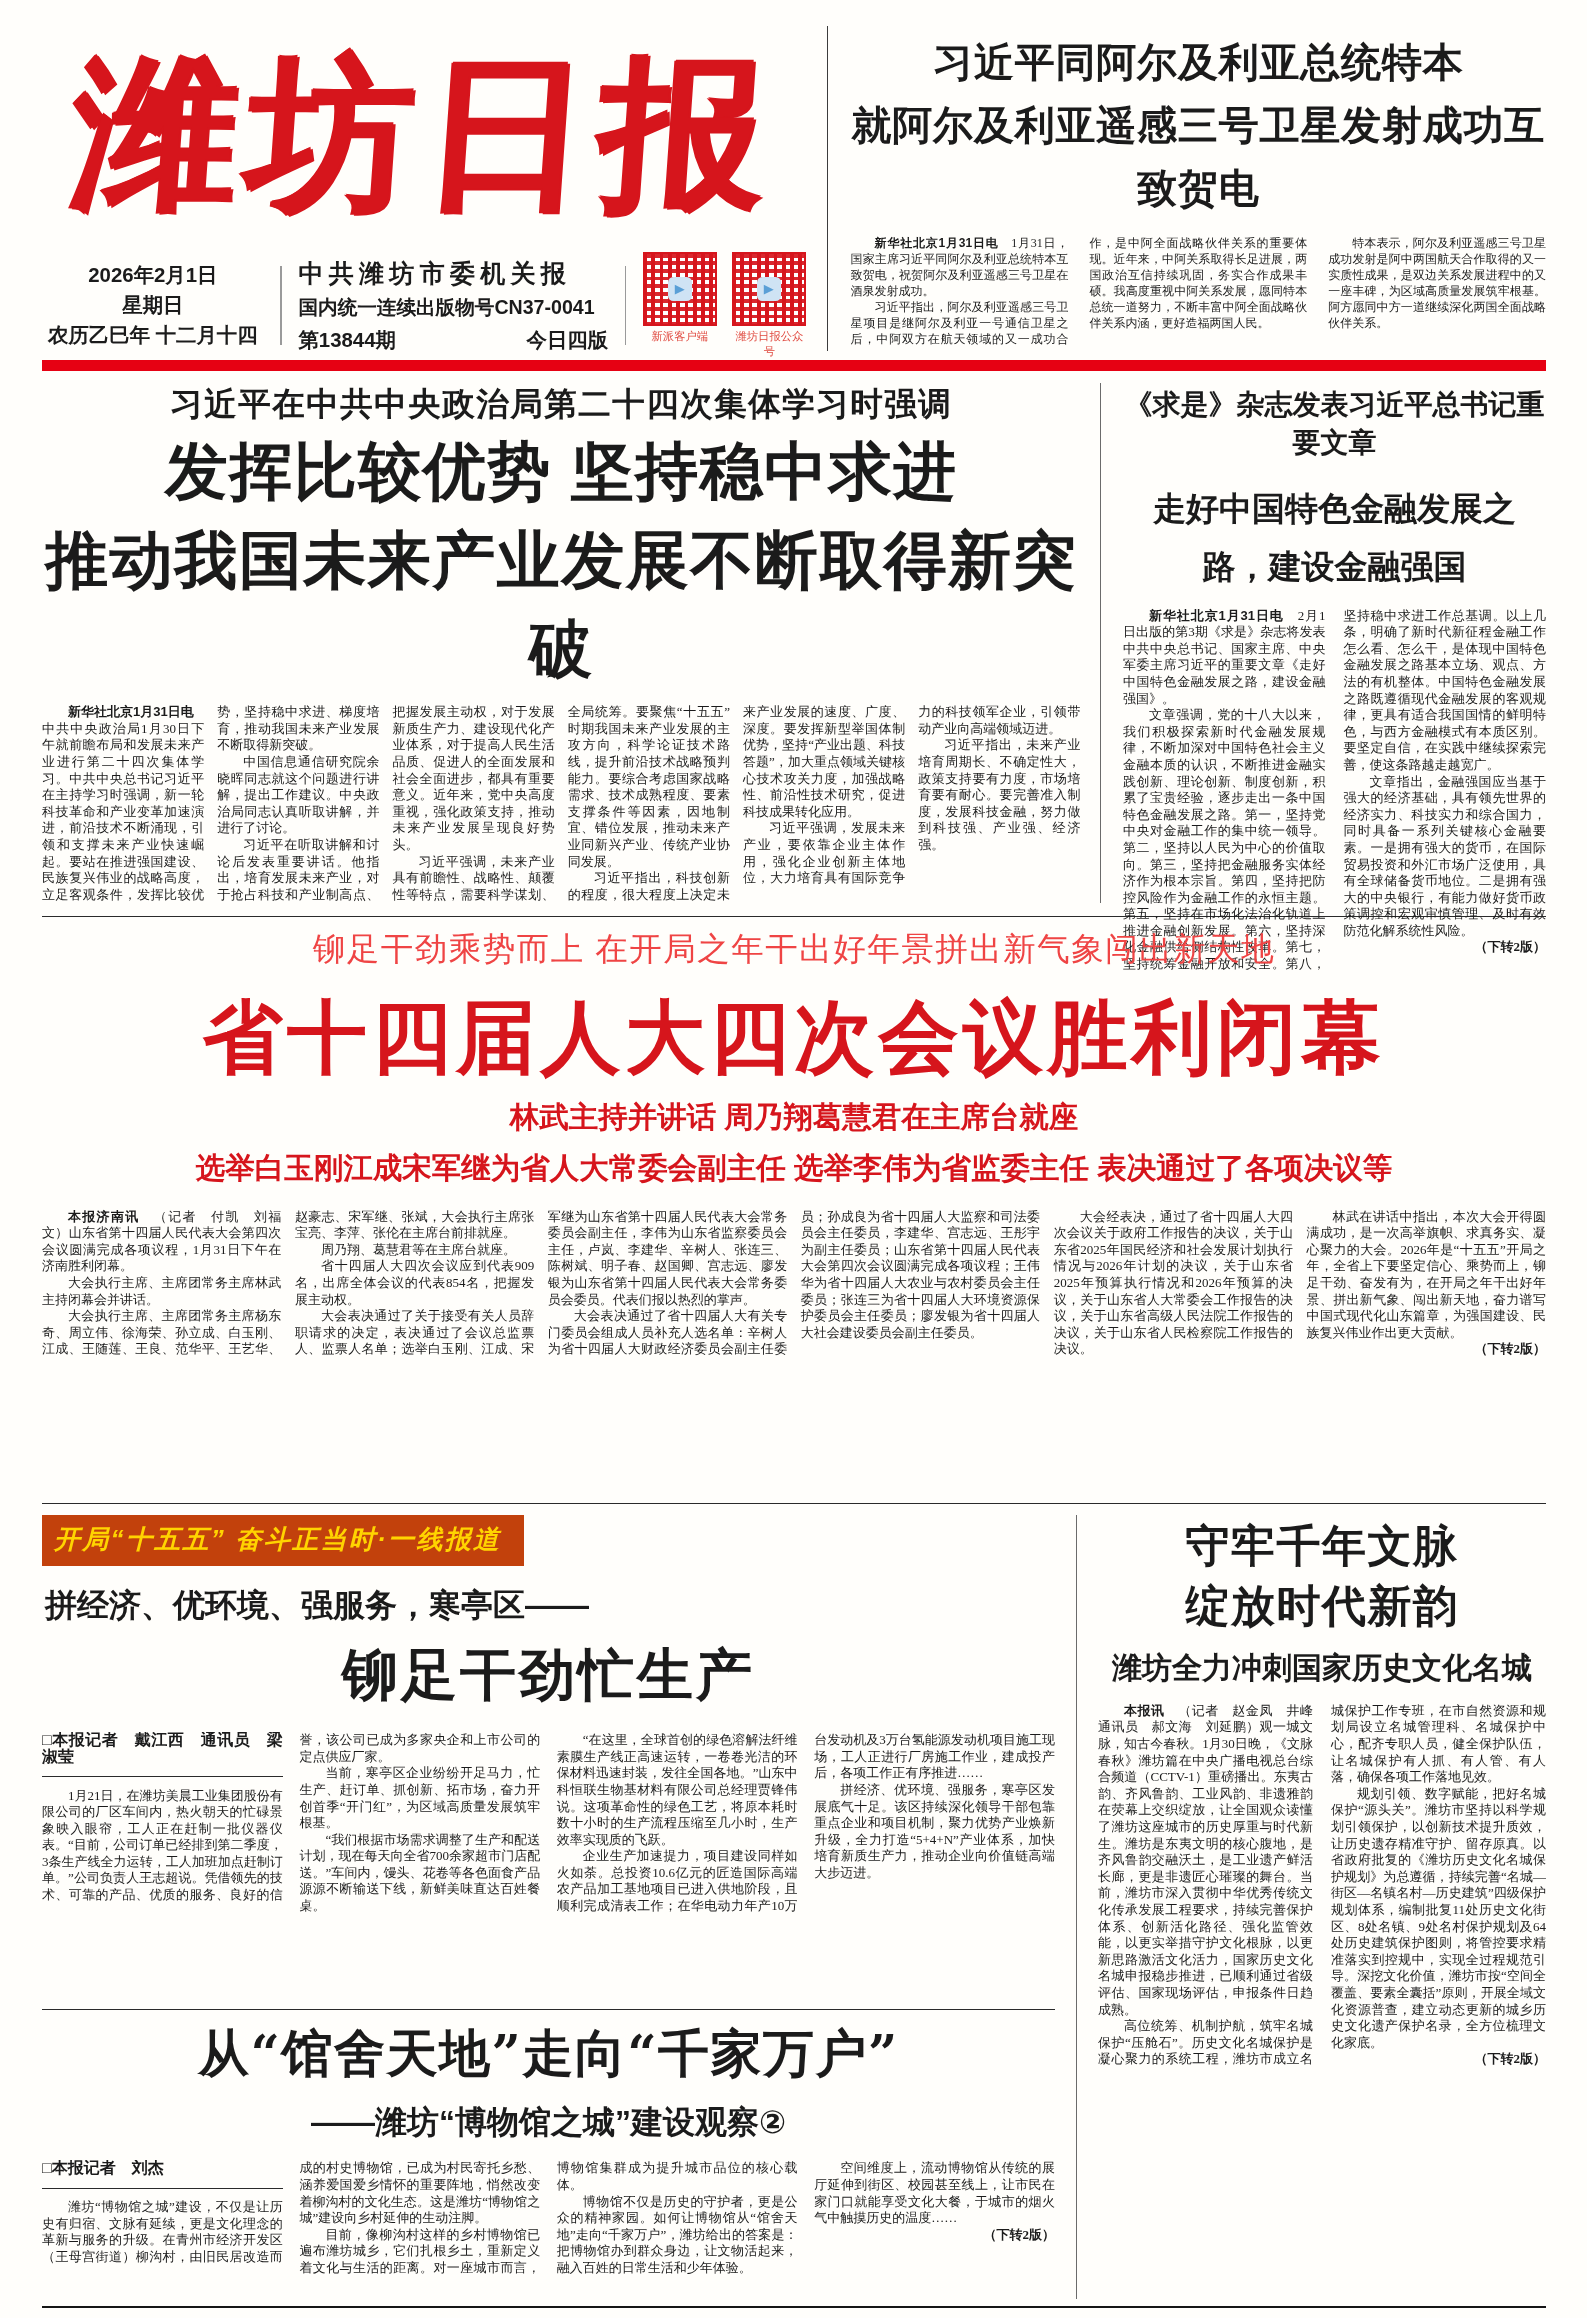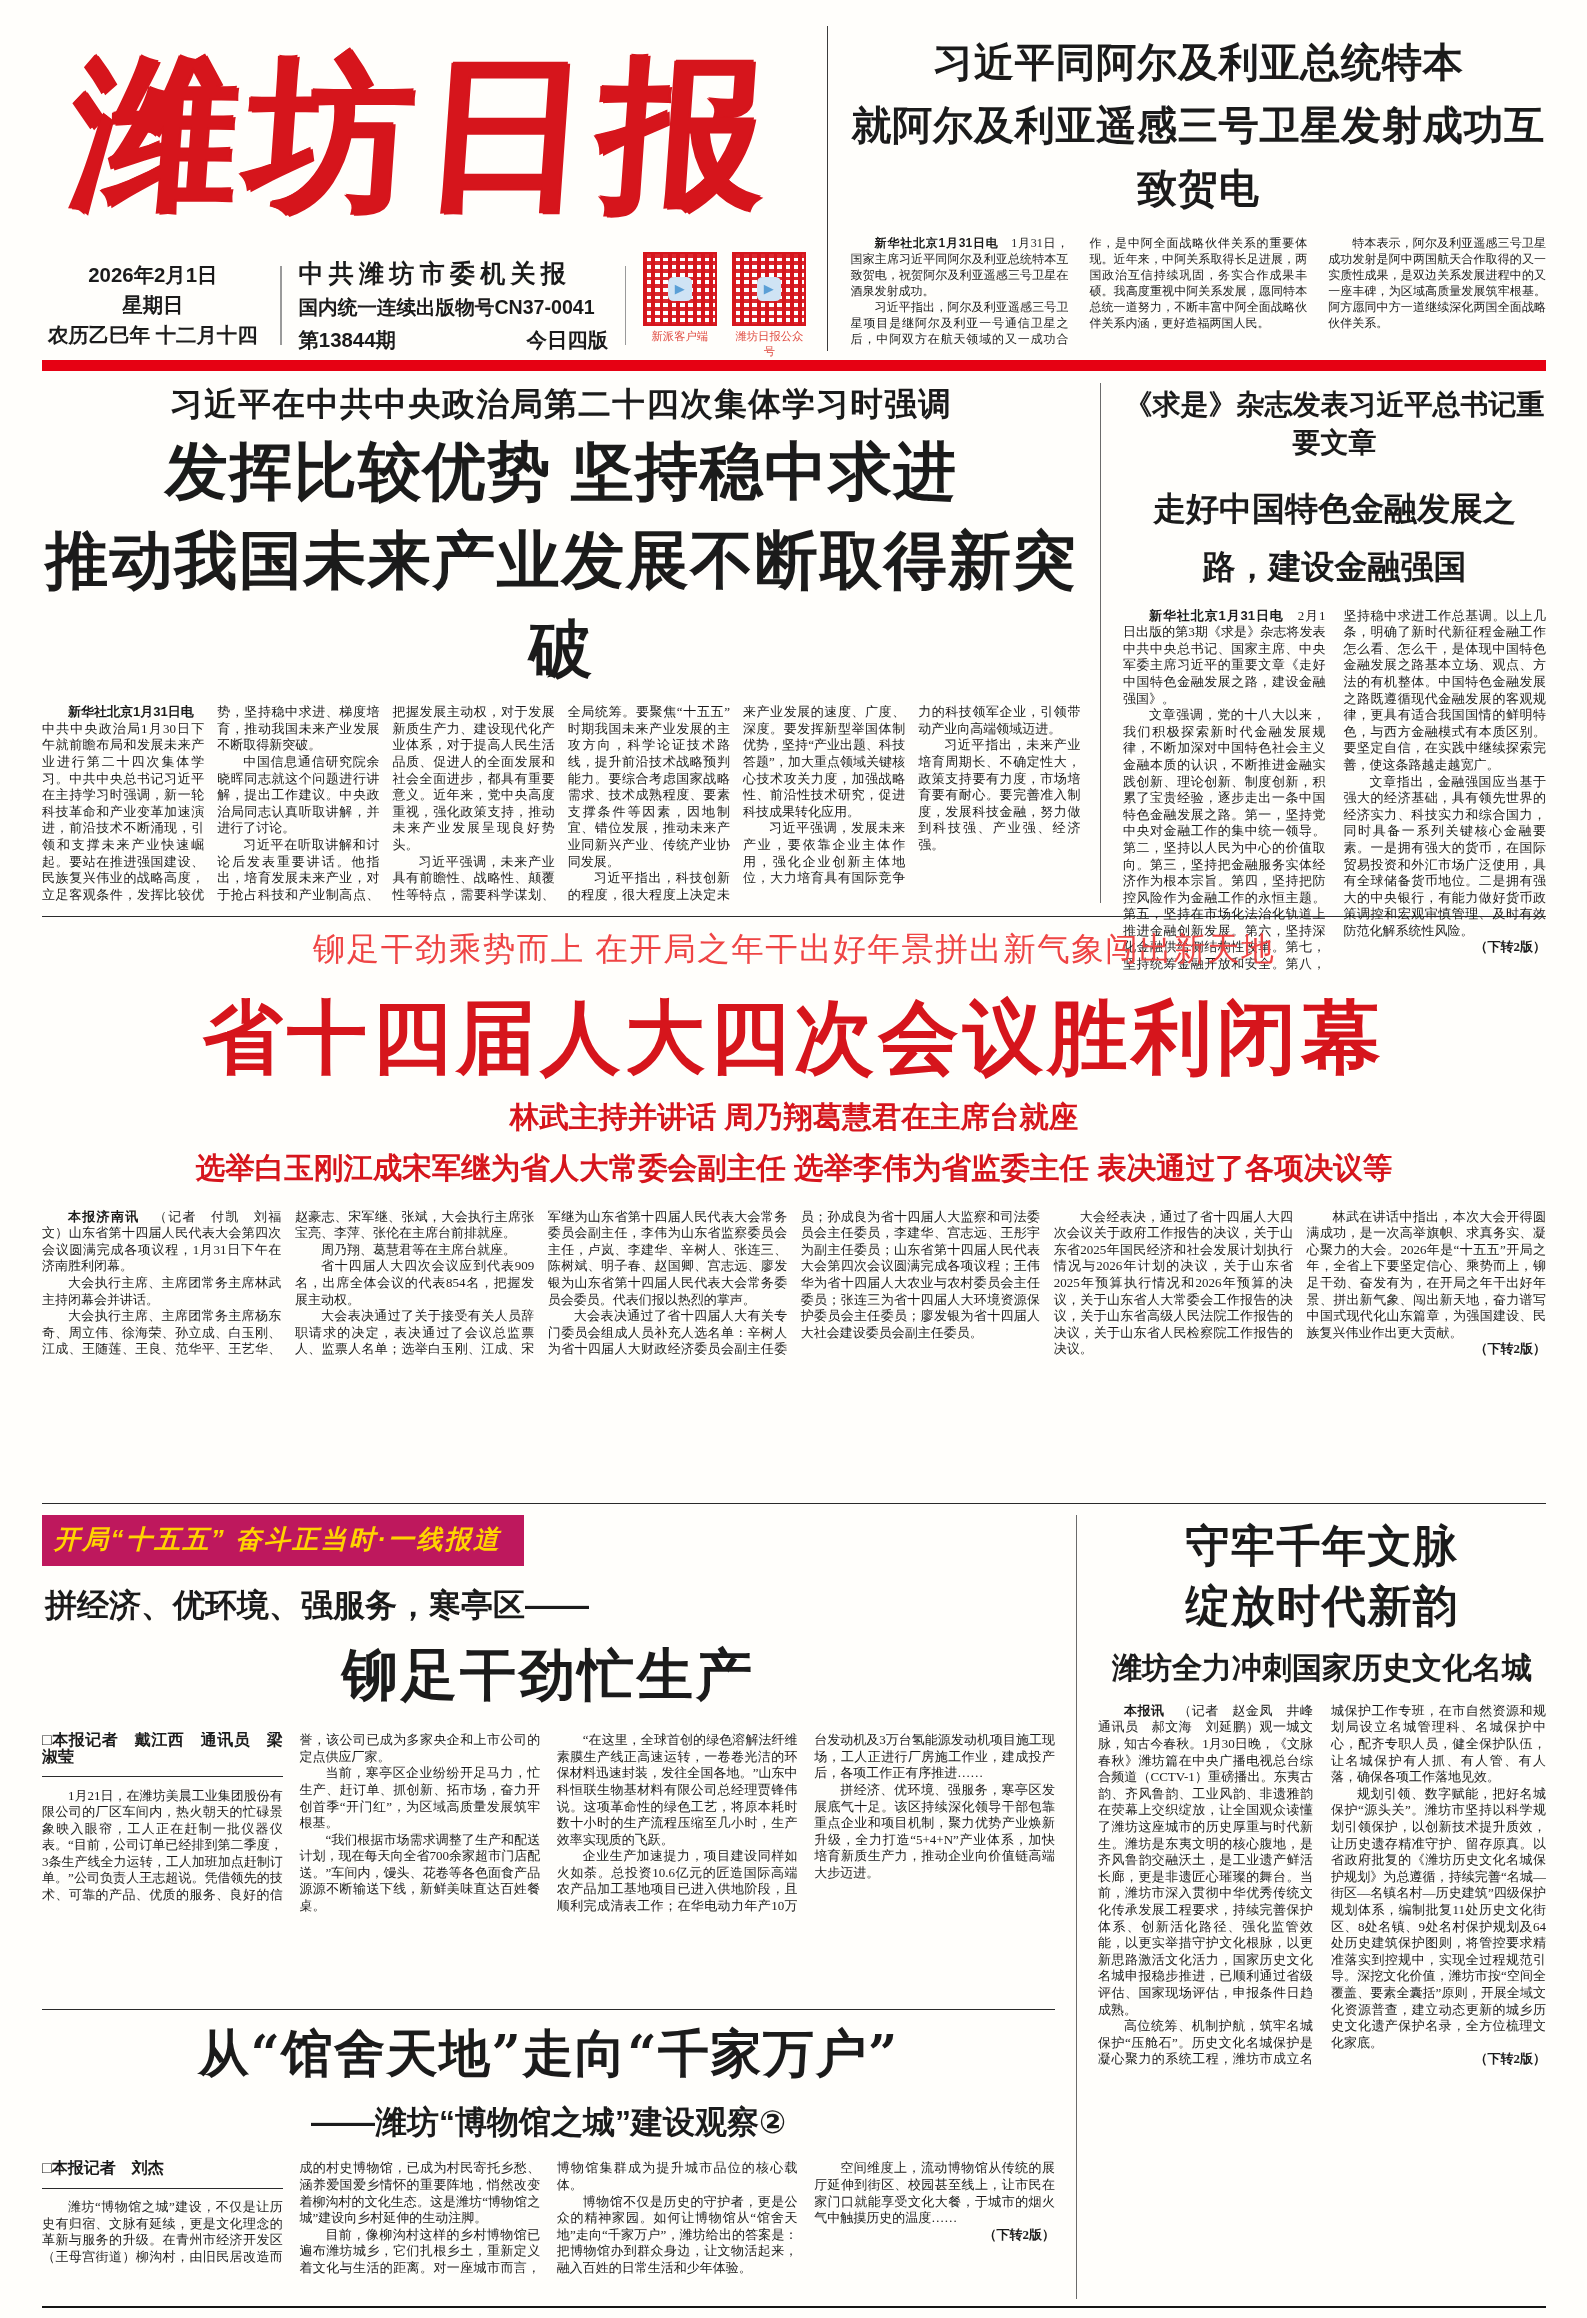--- a/index.html
+++ b/index.html
@@ -70,21 +70,21 @@
     font-family:"Liberation Sans","DejaVu Sans",sans-serif; letter-spacing:1.5px; }
   .red-huge { color:#d6151c; font-size:80px; font-weight:900; letter-spacing:4.5px;
     font-family:"DejaVu Serif","Liberation Serif",serif; margin:16.6px 0 12px; line-height:98px; }
   .red-sub { color:#d6151c; font-size:29.5px; font-weight:800; margin-top:10.6px;
     font-family:"Liberation Sans","DejaVu Sans",sans-serif; }
   .cols-6b { column-count:6; column-gap:13.6px; font-size:13px; line-height:16.6px; height:281px;
     margin-top:19.6px; text-align:justify; }
   
   .bottom { display:flex; height:784px; }
   .bottom-left { width:1034px; flex:none; padding-right:21px; }
-  .banner { display:inline-block; background:#be185d; color:#ffd400; font-weight:800; font-style:italic;
+  .banner { display:inline-block; background:#c2410c; color:#ffd400; font-weight:800; font-style:italic;
     font-size:26px; padding:6.8px 23px 9px 12px; letter-spacing:2.3px;
     font-family:"Liberation Sans","DejaVu Sans",sans-serif; }
   .subhead { font-family:"Liberation Sans","DejaVu Sans",sans-serif; font-weight:800;
     font-size:32px; margin:18px 0 3px 3px; }
   .hant-h { font-family:"Liberation Sans","DejaVu Sans",sans-serif; font-weight:900;
     font-size:56px; text-align:center; margin:10.6px 0 18px; letter-spacing:3px; }
   .cols-4 { column-count:4; column-gap:16.6px; font-size:13px; line-height:16.6px; height:263px; }
   .byline { font-size:16px; font-weight:700; padding-bottom:10.6px; border-bottom:1.5px solid #2a2a2a;
     margin-bottom:10.6px; text-indent:0 !important; break-inside:avoid; }
   .museum-h { font-family:"DejaVu Serif","Liberation Serif",serif; font-weight:900;

